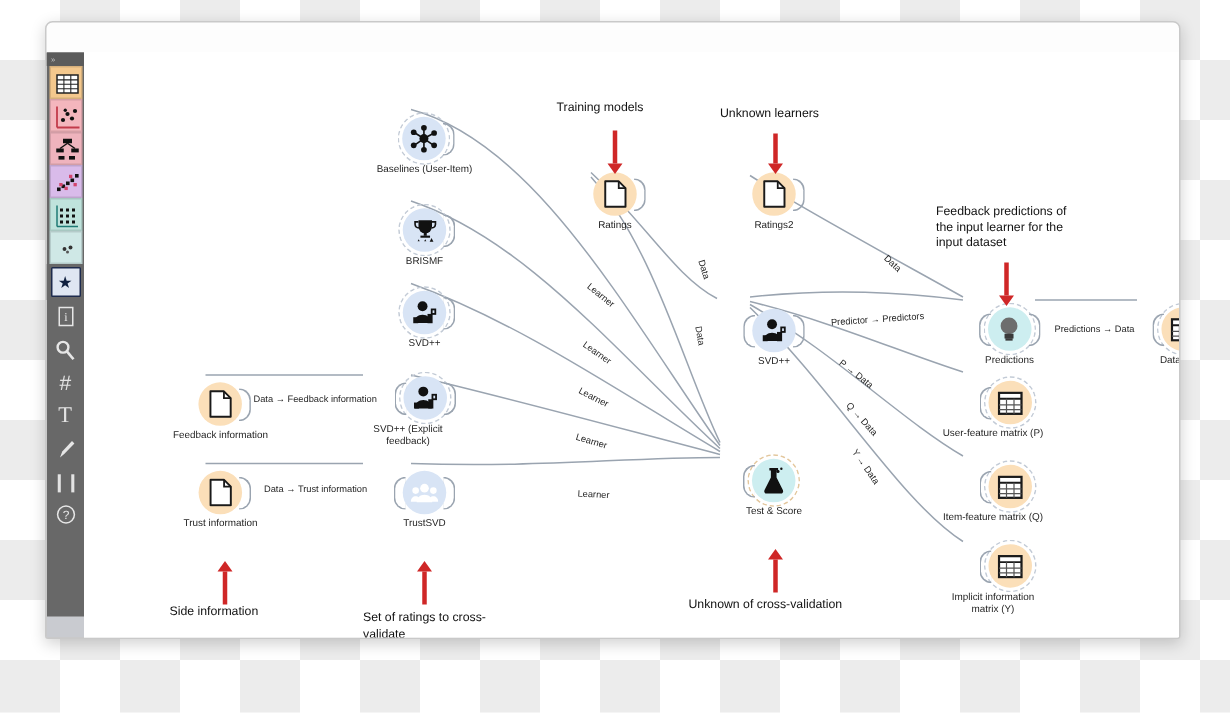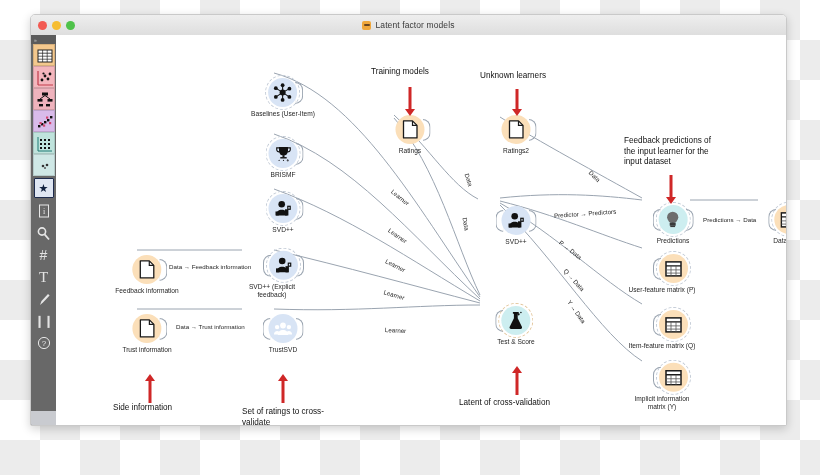--- a/index.html
+++ b/index.html
@@ -126,31 +126,20 @@
   .arrow.down .head{border-left:5px solid transparent;border-right:5px solid transparent;border-top:7px solid #cf2727;}
   .arrow.up .head{border-left:5px solid transparent;border-right:5px solid transparent;border-bottom:7px solid #cf2727;}
 </style>
 </head>
 <body>
 
 <div id="root">
 
   <div class="window">
 
-    <div class="titlebar">
-      <div class="lights">
-        <span class="light l-close"></span>
-        <span class="light l-min"></span>
-        <span class="light l-max"></span>
-      </div>
-      <div class="title-wrap">
-        <span class="title-icon"></span>
-        <span class="title-text">Latent factor models</span>
-      </div>
-    </div>
 
     <div class="winbody">
 
       <div class="sidebar">
         <div class="sb-head">»</div>
 
         <div class="sb-tile" style="background:#f4c88d">
           <svg width="22" height="22" viewBox="0 0 22 22">
             <rect x="4" y="5" width="14" height="12" fill="#fff" stroke="#222" stroke-width="1"></rect>
             <line x1="4" y1="8.2" x2="18" y2="8.2" stroke="#222" stroke-width=".8"></line>
@@ -592,21 +581,21 @@
             <div class="anno" style="left: 57px; top: 368px;">Side information</div>
             <div class="arrow up" style="left: 88px; top: 339px; width: 12px; height: 29px;">
               <div class="shaft" style="height: 22px; top: 7px;"></div>
               <div class="head" style="top: 0px;"></div>
             </div>
             <div class="anno ml" style="left: 186px; top: 372px; width: 90px;">Set of ratings to cross-validate</div>
             <div class="arrow up" style="left: 221px; top: 339px; width: 12px; height: 29px;">
               <div class="shaft" style="height: 22px; top: 7px;"></div>
               <div class="head" style="top: 0px;"></div>
             </div>
-            <div class="anno" style="left: 403px; top: 363px;">Latent of cross-validation</div>
+            <div class="anno" style="left: 403px; top: 363px;">Unknown of cross-validation</div>
             <div class="arrow up" style="left: 455px; top: 331px; width: 12px; height: 29px;">
               <div class="shaft" style="height: 22px; top: 7px;"></div>
               <div class="head" style="top: 0px;"></div>
             </div>
           </div>
 
       </div>
     </div>
   </div>
 </div>

